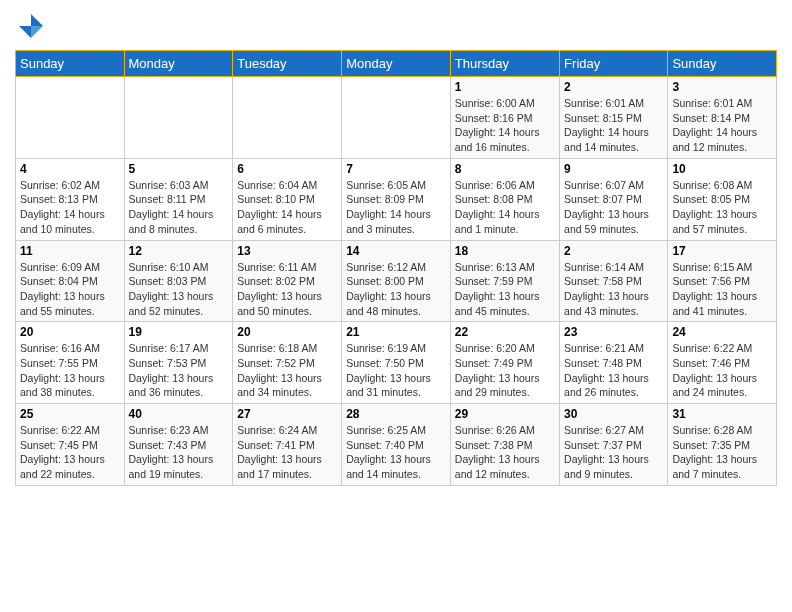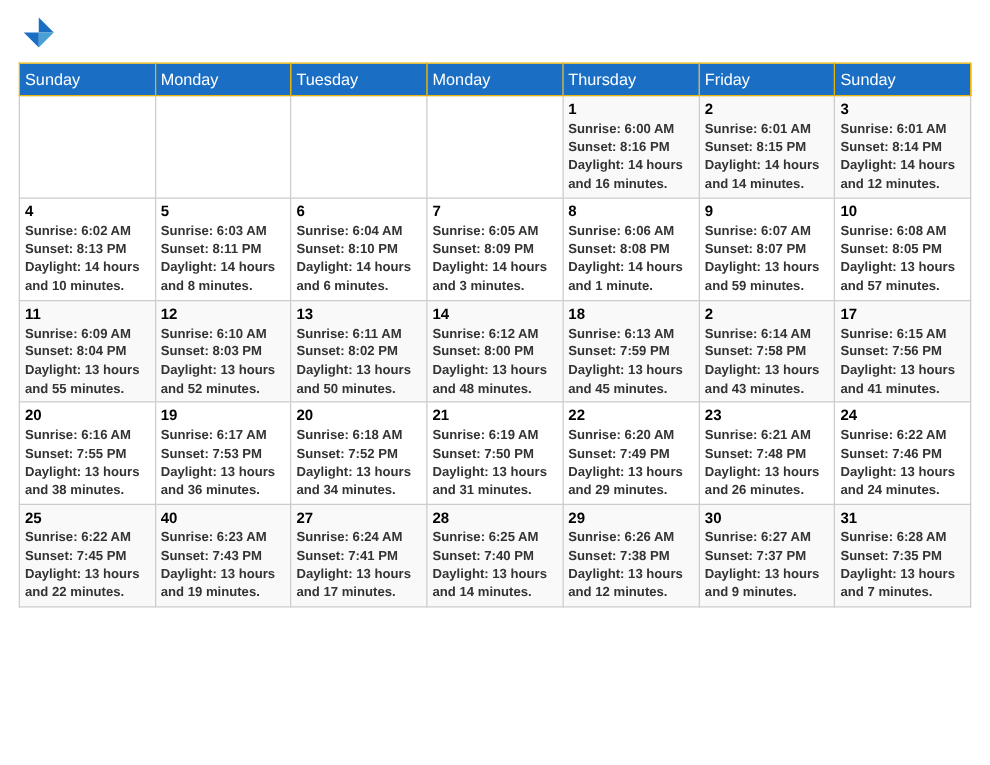--- a/index.html
+++ b/index.html
@@ -82,21 +82,20 @@
     .day-number {
       font-weight: bold;
       font-size: 12px;
       display: block;
       margin-bottom: 2px;
     }
     .cell-text {
       font-size: 10.5px;
       color: #333;
       line-height: 1.4;
-      font-weight: bold;
     }
     .empty-cell {
       background: #fff !important;
     }
   </style>
 </head>
 <body>
 
 <div class="page">
   <div class="header">

